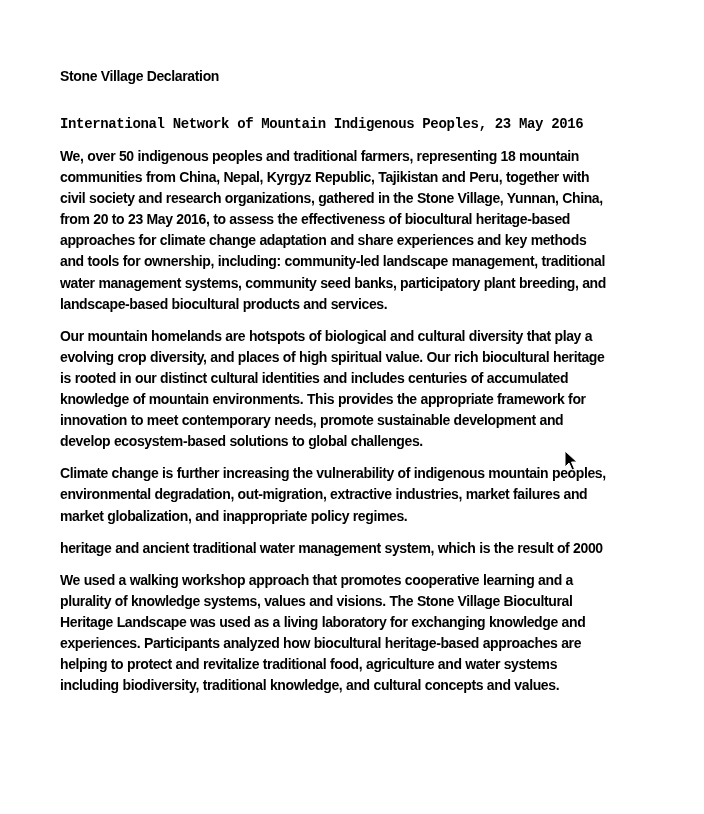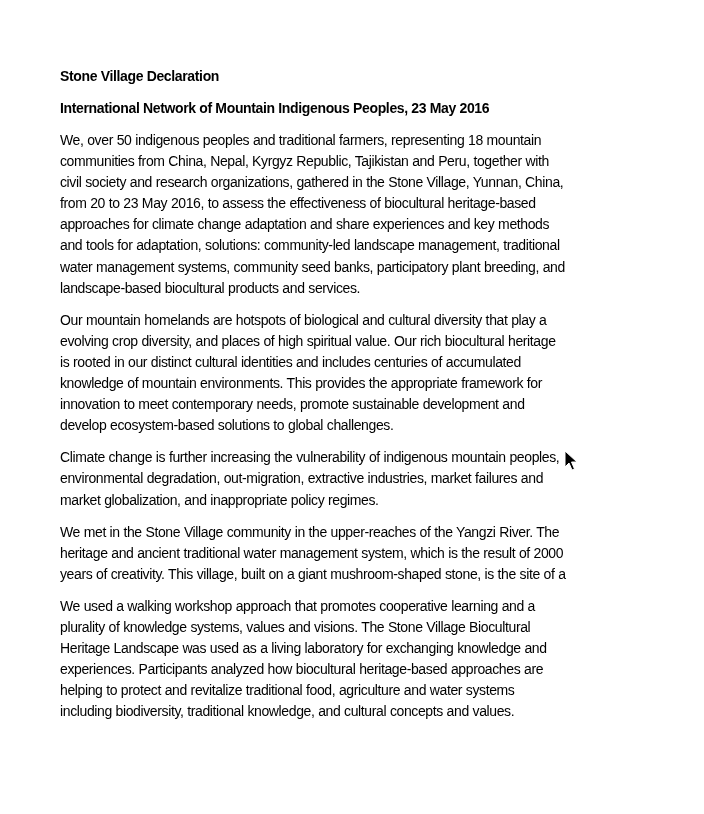--- a/index.html
+++ b/index.html
@@ -19,35 +19,37 @@
       position: absolute;
       left: 60px;
       top: 66px;
       width: 580px;
     }
     .title {
       font-weight: bold;
       font-size: 14px;
       letter-spacing: -0.35px;
       line-height: 20px;
-      margin: 0 0 12px 0;
+      margin: 0 0 28px 0;
     }
     .subtitle {
       font-weight: bold;
       font-size: 14px;
       letter-spacing: -0.35px;
       line-height: 20px;
       margin: 0 0 12px 0;
+      font-family: Liberation Mono, monospace;
     }
     .para {
       font-size: 14px;
       letter-spacing: -0.38px;
       word-spacing: 0.2px;
       line-height: 21.1px;
       margin: 0 0 11px 0;
+      font-weight: bold;
     }
     .line {
       display: block;
       white-space: nowrap;
     }
     .cursor {
       position: absolute;
       left: 564px;
       top: 450px;
       width: 14px;
@@ -60,44 +62,42 @@
 <div class="page">
   <div class="title">Stone Village Declaration</div>
   <div class="subtitle">International Network of Mountain Indigenous Peoples, 23 May 2016</div>
 
   <div class="para">
     <span class="line">We, over 50 indigenous peoples and traditional farmers, representing 18 mountain</span>
     <span class="line">communities from China, Nepal, Kyrgyz Republic, Tajikistan and Peru, together with</span>
     <span class="line">civil society and research organizations, gathered in the Stone Village, Yunnan, China,</span>
     <span class="line">from 20 to 23 May 2016, to assess the effectiveness of biocultural heritage-based</span>
     <span class="line">approaches for climate change adaptation and share experiences and key methods</span>
-    <span class="line">and tools for adaptation, solutions: community-led landscape management, traditional</span>
+    <span class="line">and tools for ownership, including: community-led landscape management, traditional</span>
     <span class="line">water management systems, community seed banks, participatory plant breeding, and</span>
     <span class="line">landscape-based biocultural products and services.</span>
   </div>
 
   <div class="para">
     <span class="line">Our mountain homelands are hotspots of biological and cultural diversity that play a</span>
     <span class="line">evolving crop diversity, and places of high spiritual value. Our rich biocultural heritage</span>
     <span class="line">is rooted in our distinct cultural identities and includes centuries of accumulated</span>
     <span class="line">knowledge of mountain environments. This provides the appropriate framework for</span>
     <span class="line">innovation to meet contemporary needs, promote sustainable development and</span>
     <span class="line">develop ecosystem-based solutions to global challenges.</span>
   </div>
 
   <div class="para">
     <span class="line">Climate change is further increasing the vulnerability of indigenous mountain peoples,</span>
     <span class="line">environmental degradation, out-migration, extractive industries, market failures and</span>
     <span class="line">market globalization, and inappropriate policy regimes.</span>
   </div>
 
   <div class="para">
-    <span class="line">We met in the Stone Village community in the upper-reaches of the Yangzi River. The</span>
     <span class="line">heritage and ancient traditional water management system, which is the result of 2000</span>
-    <span class="line">years of creativity. This village, built on a giant mushroom-shaped stone, is the site of a</span>
   </div>
 
   <div class="para">
     <span class="line">We used a walking workshop approach that promotes cooperative learning and a</span>
     <span class="line">plurality of knowledge systems, values and visions. The Stone Village Biocultural</span>
     <span class="line">Heritage Landscape was used as a living laboratory for exchanging knowledge and</span>
     <span class="line">experiences. Participants analyzed how biocultural heritage-based approaches are</span>
     <span class="line">helping to protect and revitalize traditional food, agriculture and water systems</span>
     <span class="line">including biodiversity, traditional knowledge, and cultural concepts and values.</span>
   </div>

